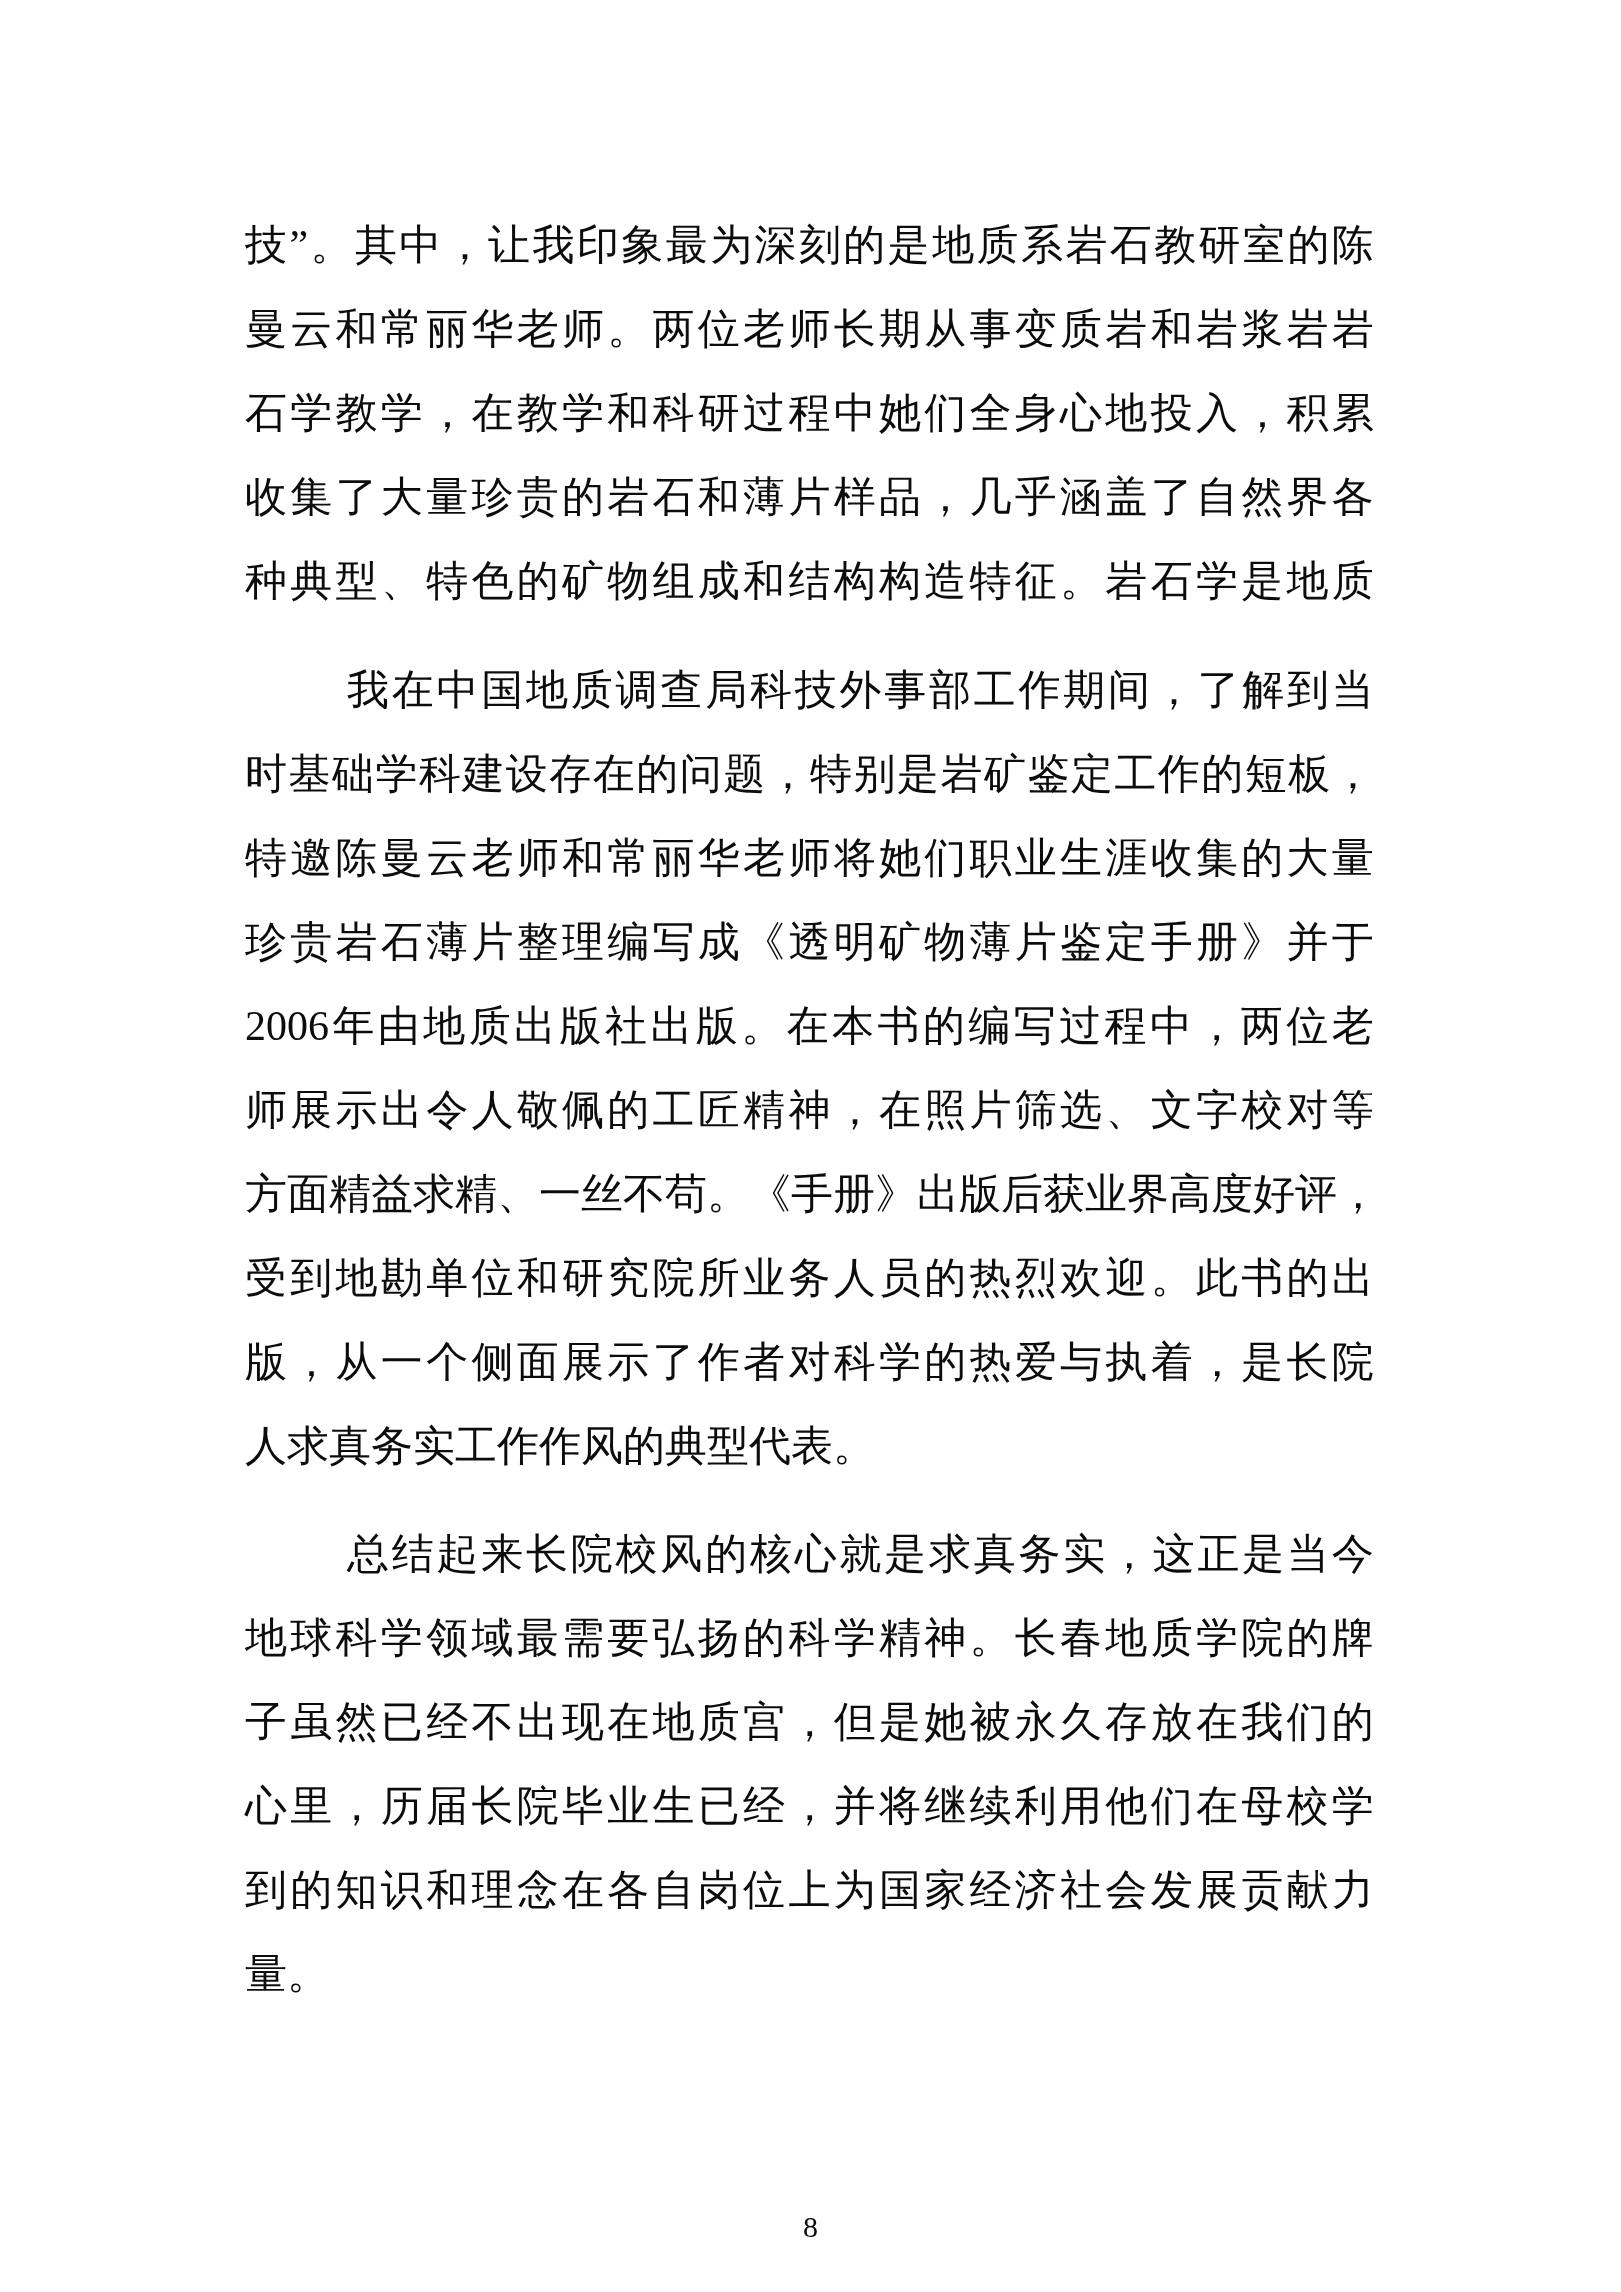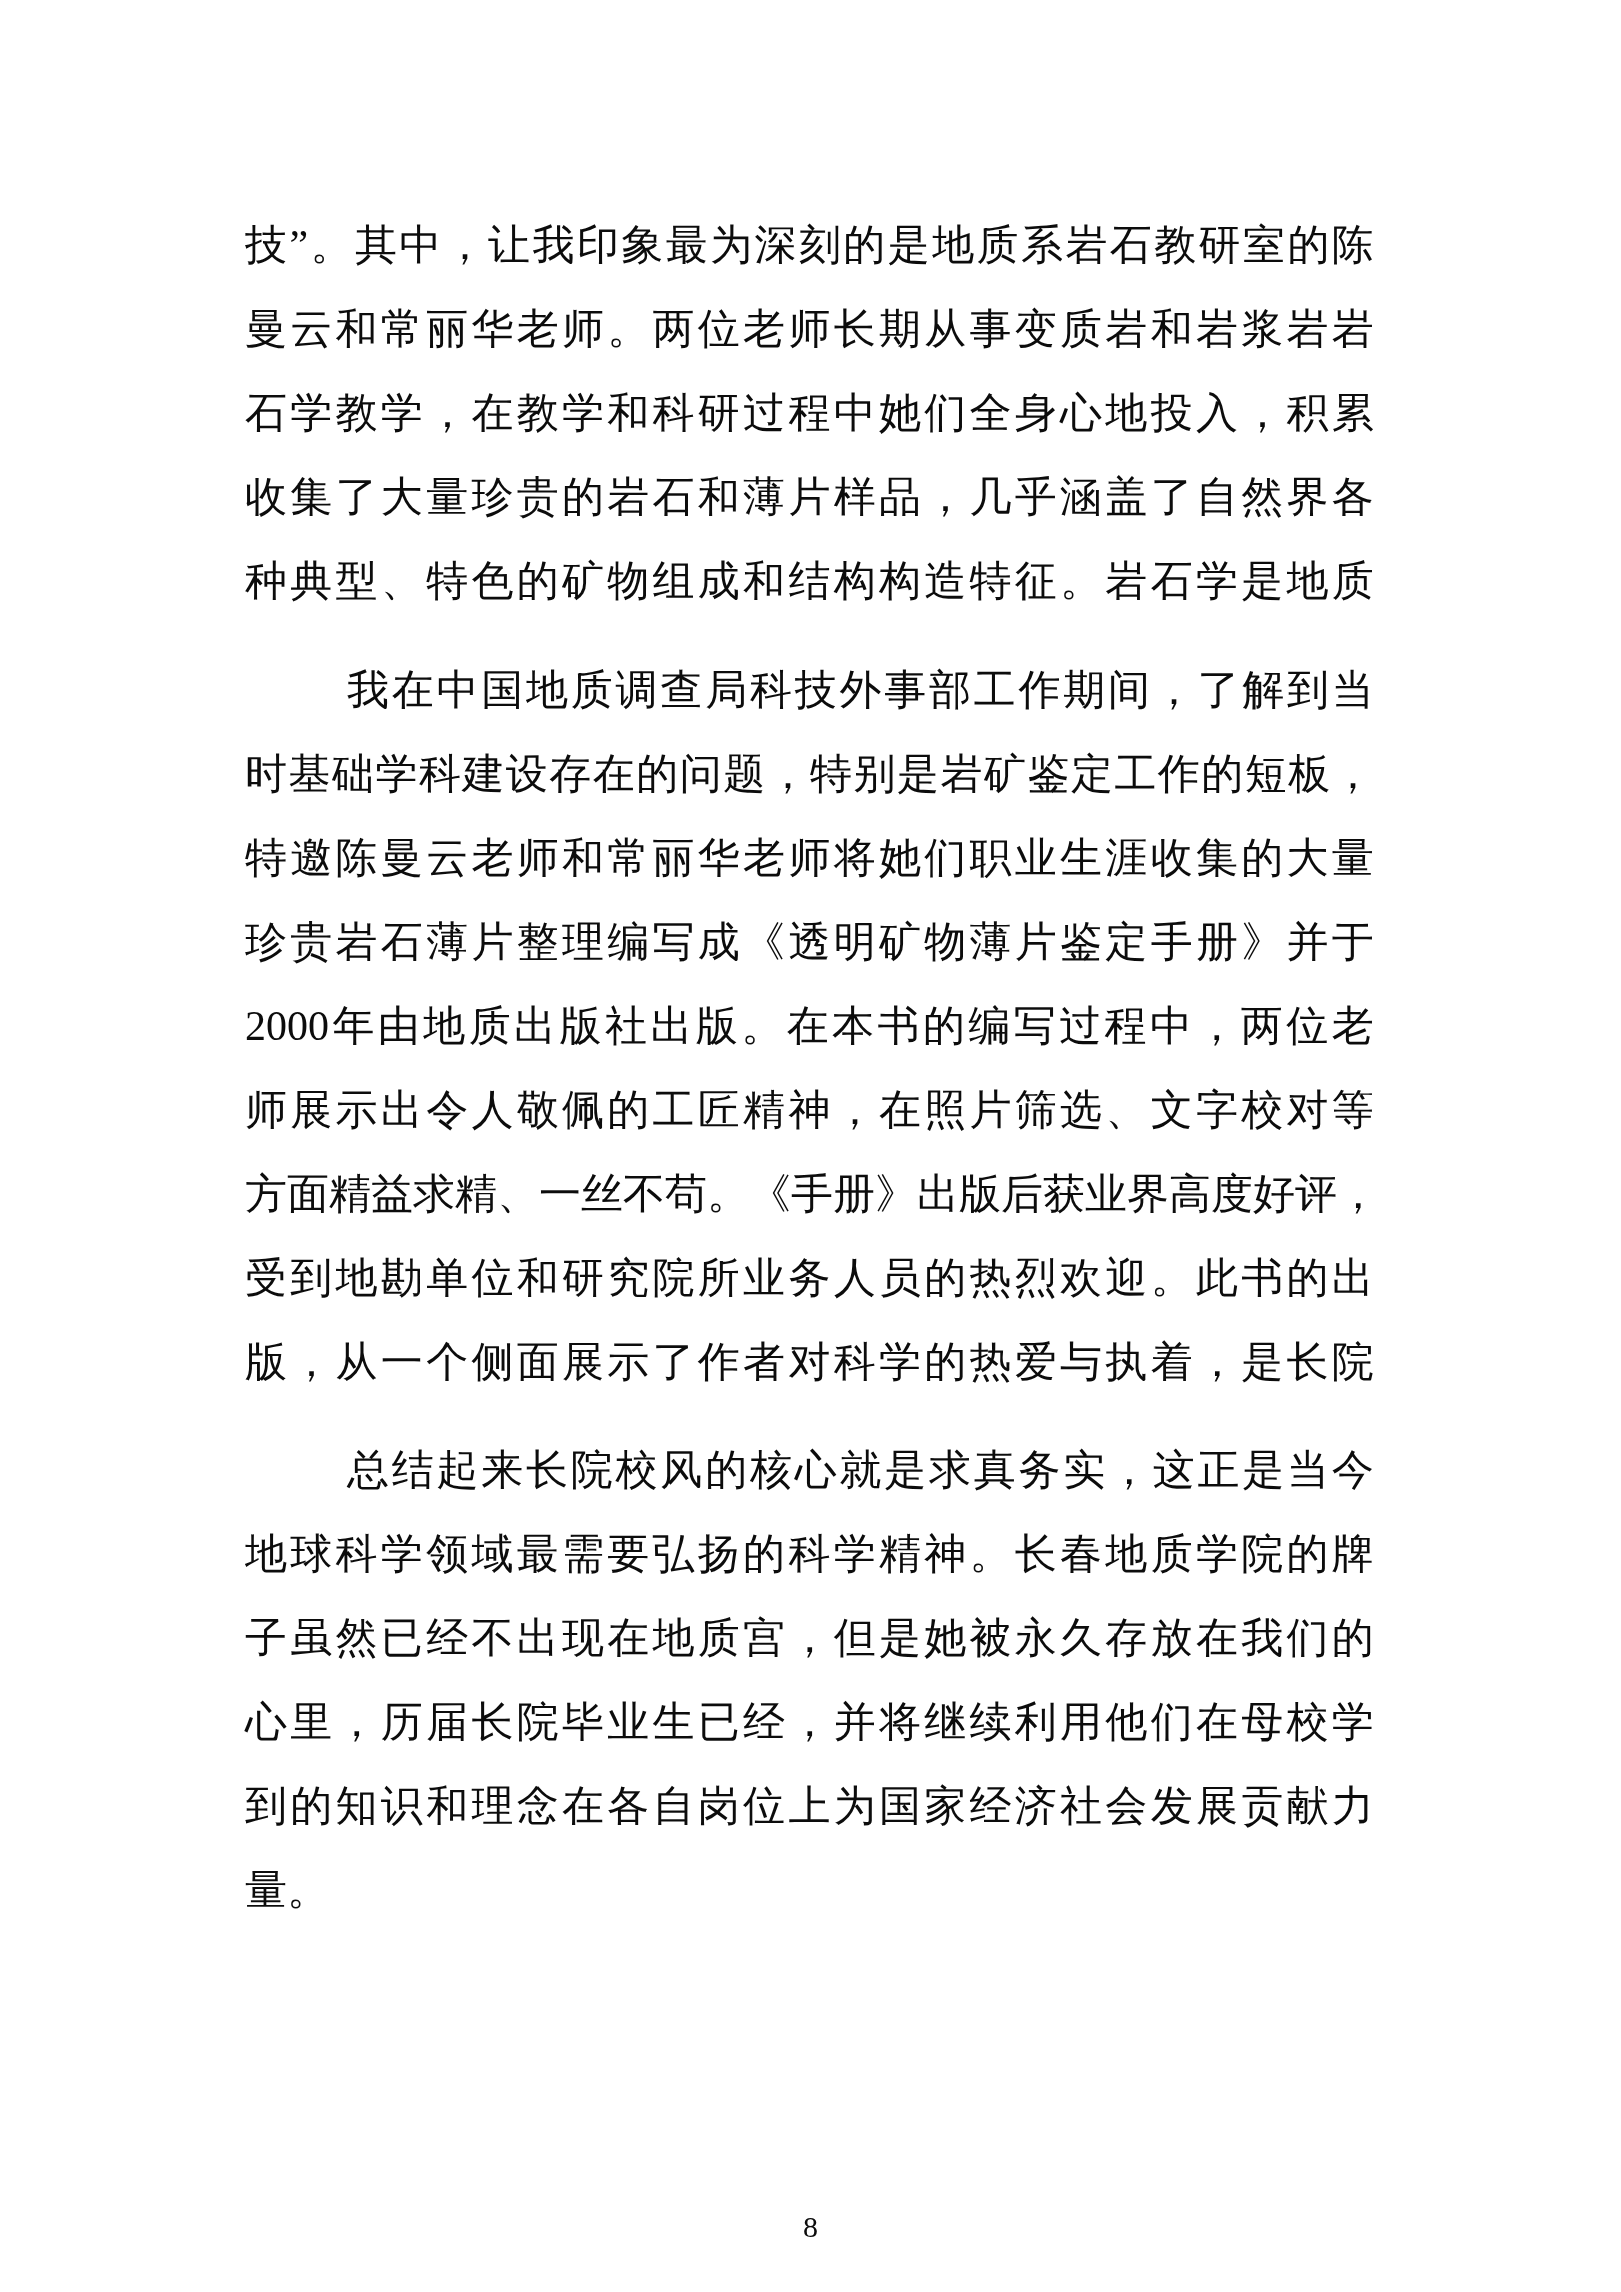--- a/index.html
+++ b/index.html
@@ -302,21 +302,21 @@
           <span>片</span>
           <span>鉴</span>
           <span>定</span>
           <span>手</span>
           <span>册</span>
           <span>》</span>
           <span>并</span>
           <span>于</span>
         </div>
         <div class="line justify">
-          <span>2000 </span>
+          <span>2006 </span>
           <span>年</span>
           <span>由</span>
           <span>地</span>
           <span>质</span>
           <span>出</span>
           <span>版</span>
           <span>社</span>
           <span>出</span>
           <span>版</span>
           <span>。</span>
@@ -437,20 +437,21 @@
           <span>热</span>
           <span>爱</span>
           <span>与</span>
           <span>执</span>
           <span>着</span>
           <span>，</span>
           <span>是</span>
           <span>长</span>
           <span>院</span>
         </div>
+        <div class="line">人求真务实工作作风的典型代表。</div>
       </div>
       <div class="paragraph">
         <div class="line justify indent">
           <span>总</span>
           <span>结</span>
           <span>起</span>
           <span>来</span>
           <span>长</span>
           <span>院</span>
           <span>校</span>

